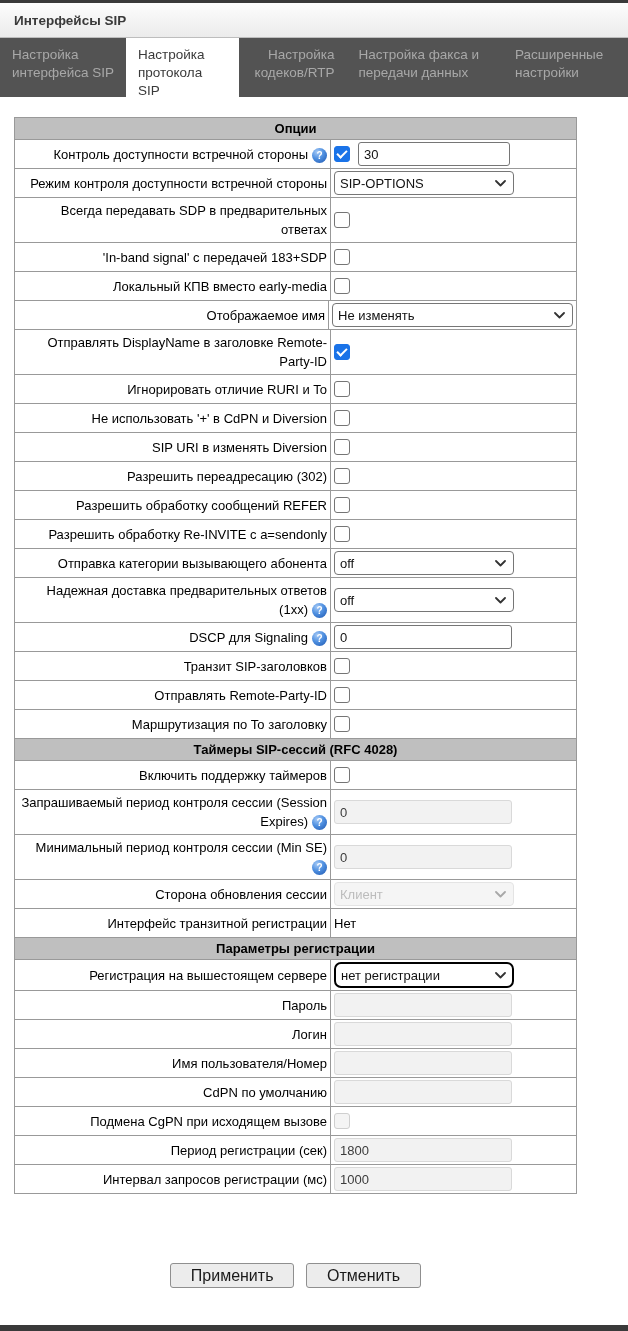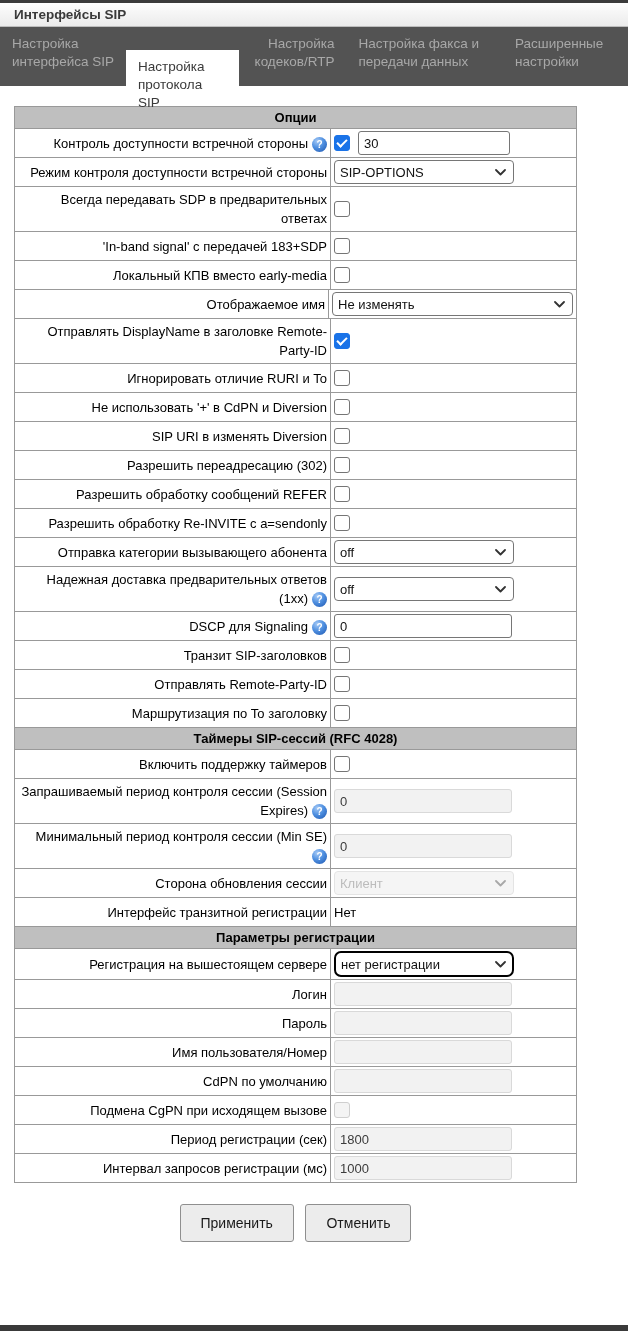--- a/index.html
+++ b/index.html
@@ -5,30 +5,30 @@
   * { box-sizing: border-box; }
   html,body { margin:0; padding:0; }
   body {
     width:628px; height:1331px; overflow:hidden; position:relative;
     background:#ffffff; font-family:"Liberation Sans", sans-serif; font-size:13px; color:#000;
   }
   .top-strip { height:3px; background:#3a3a3a; }
   .bottom-strip { position:absolute; left:0; right:0; bottom:0; height:6px; background:#3a3a3a; }
 
   .title-bar {
-    height:24px; display:flex; align-items:center; padding-left:14px;
+    height:35px; display:flex; align-items:center; padding-left:14px;
     background:linear-gradient(#fdfdfd,#ebebeb); border-bottom:1px solid #bdbdbd;
     font-weight:bold; font-size:13.5px; color:#3a3a3a;
   }
 
   .tabbar { background:#535353; display:flex; height:59px; color:#a8a8a8; font-size:13.5px; }
   .tab { padding:8px 12px 0 12px; line-height:18px; cursor:pointer; }
   .tab.t1 { width:131px; } .tab.t2 { width:117px; } .tab.t3 { width:112px;text-align:right; }
   .tab.t4 { width:163px; } .tab.t5 { width:130px; }
-  .tab.active { background:#ffffff; color:#3a3a3a;margin-top:23px; }
+  .tab.active { background:#ffffff; color:#3a3a3a; }
 
   .content { padding:20px 0 0 14px; }
 
   .cfg-table { width:563px; border:1px solid #999; }
   .sec {
     background:#bfbfbf; text-align:center; font-weight:bold;
     padding:3px 2px; border-top:1px solid #999;
   }
   .cfg-table > :first-child { border-top:none; }
   .row { display:flex; border-top:1px solid #999; min-height:29px; }
@@ -75,23 +75,23 @@
   .sel.focused select { border:2px solid #000; border-radius:7px; height:26px; }
   .sel.disabled select { background:#f2f2f2; border-color:#d9d9d9; color:#a0a0a0; }
   .sel .chev { position:absolute; right:8px; top:50%; margin-top:-3px; pointer-events:none; }
   .sel .chev path { stroke:#333; stroke-width:1.8; fill:none; stroke-linecap:round; stroke-linejoin:round; }
   .sel.disabled .chev path { stroke:#a8a8a8; }
 
   .gap8 { margin-left:8px; }
 
   .btn-row { width:563px; margin-top:21px; text-align:center; }
   .btn {
-    font-family:inherit; font-size:14px; color:#1a1a1a;
+    font-family:inherit; font-size:16px; color:#1a1a1a;
     background:#ececec; border:1px solid #8f8f8f; border-radius:3px;
-    padding:3px 20px; height:38px; cursor:pointer;
+    padding:3px 20px; height:25px; cursor:pointer;margin-top:48px;
   }
   .btn + .btn { margin-left:8px; }
 </style>
 </head>
 <body>
 
 <div class="top-strip"></div>
 
 <div class="title-bar">
   <span>Интерфейсы SIP</span>
@@ -348,30 +348,30 @@
         </div>
       <div class="cell-r">
         <span class="sel focused"><select><option>нет регистрации</option></select><svg class="chev" width="11" height="7" viewBox="0 0 11 7">
               <path d="M1 1 L5.5 5.5 L10 1"></path>
             </svg></span>
       </div>
     </div>
 
     <div class="row">
       <div class="cell-l">
+          <span>Пароль</span>
+        </div>
+      <div class="cell-r">
+          <input class="txt w178 dis" disabled="" value="" style="">
+        </div>
+    </div>
+
+    <div class="row">
+      <div class="cell-l">
           <span>Логин</span>
-        </div>
-      <div class="cell-r">
-          <input class="txt w178 dis" disabled="" value="" style="">
-        </div>
-    </div>
-
-    <div class="row">
-      <div class="cell-l">
-          <span>Пароль</span>
         </div>
       <div class="cell-r">
           <input class="txt w178 dis" disabled="" value="" style="">
         </div>
     </div>
 
     <div class="row">
       <div class="cell-l">
           <span>Имя пользователя/Номер</span>
         </div>

